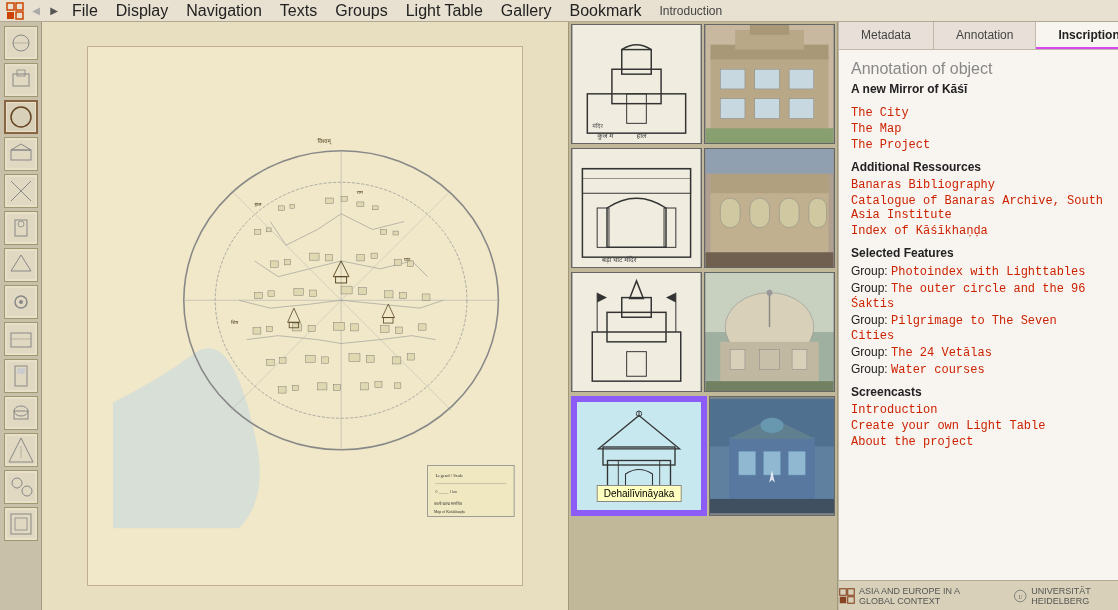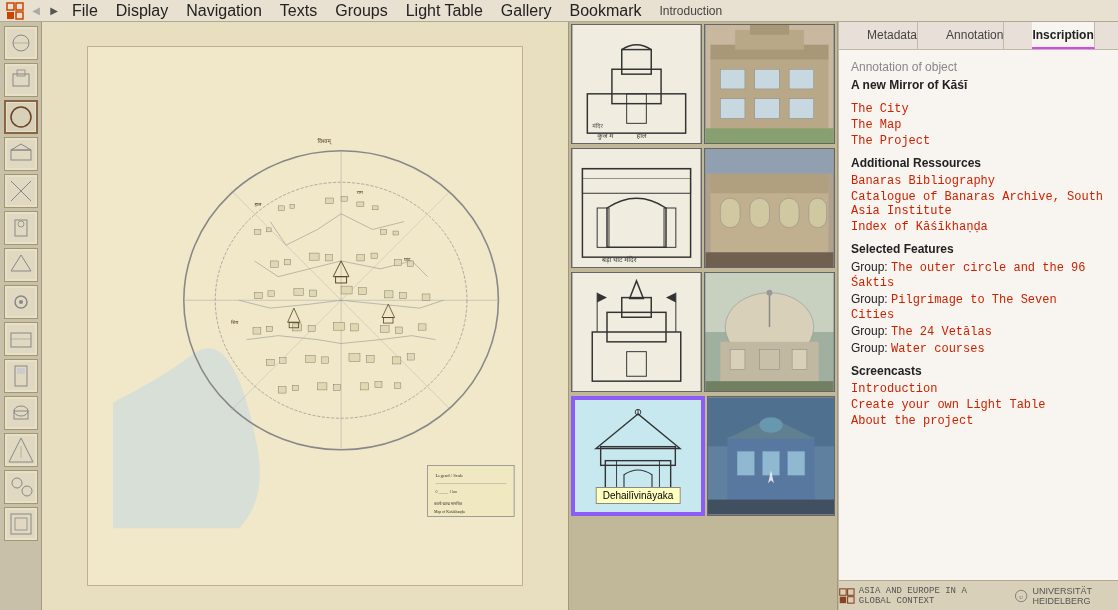--- a/index.html
+++ b/index.html
@@ -53,46 +53,45 @@
       display: flex; flex-direction: column;
       border-left: 1px solid #a09878; border-right: 1px solid #a09878;
       overflow-y: auto;
     }
     .img-row { display: flex; gap: 2px; padding: 2px; }
     .img-cell {
       flex: 1; height: 120px; background: #888;
       border: 1px solid #666; overflow: hidden; position: relative;
       cursor: pointer;
     }
-    .img-cell.highlighted { border: 4px solid #8b5cf6; background: #c8e8f0; }
+    .img-cell.highlighted { border: 6px solid #8b5cf6; background: #c8e8f0; }
     .img-cell svg { width: 100%; height: 100%; }
     .tooltip-box {
       position: absolute; bottom: 8px; left: 50%; transform: translateX(-50%);
       background: #ffffc0; border: 1px solid #888; padding: 2px 6px;
       font-size: 10px; white-space: nowrap; pointer-events: none;
     }
 
     
     #right-panel {
       width: 280px; background: #f8f4f0;
       display: flex; flex-direction: column;
       border-left: 1px solid #c0b8a8;
     }
     #tab-bar {
       display: flex; background: #e8e0d8; border-bottom: 1px solid #c0b8a8;
       height: 28px;
     }
     .tab {
-      padding: 6px 0; font-size: 12px; cursor: pointer; color: #444;
+      padding: 6px 22px; font-size: 12px; cursor: pointer; color: #444;
       border-right: 1px solid #c0b8a8;
-      margin-left: 28px;
     }
     .tab.active { background: #f8f4f0; font-weight: bold; color: #222; border-bottom: 2px solid #d946ef; }
     #right-content { padding: 10px 12px; overflow-y: auto; flex: 1; }
-    .annotation-label { font-size: 12px; color: #888; margin-bottom: 4px; }
+    .annotation-label { font-size: 16px; color: #888; margin-bottom: 4px; }
     .annotation-title { font-size: 12px; font-weight: bold; color: #222; margin-bottom: 10px; }
     .section-title { font-size: 12px; font-weight: bold; color: #222; margin: 8px 0 4px 0; }
     .link-red { color: #cc2200; text-decoration: none; font-size: 12px; display: block; margin: 2px 0; cursor: pointer; font-family: Liberation Mono, monospace; }
     .static-text { font-size: 12px; color: #222; margin: 2px 0; }
 
     
     #bottom-bar {
       height: 30px; background: #d8d0b8;
       display: flex; align-items: center; justify-content: center;
       border-top: 1px solid #b0a890; gap: 20px;
@@ -498,33 +497,34 @@
       <div class="link-red">The City</div>
       <div class="link-red">The Map</div>
       <div class="link-red">The Project</div>
 
       <div class="section-title">Additional Ressources</div>
       <div class="link-red">Banaras Bibliography</div>
       <div class="link-red">Catalogue of Banaras Archive, South Asia Institute</div>
       <div class="link-red">Index of Kāśīkhaṇḍa</div>
 
       <div class="section-title">Selected Features</div>
+      <div class="static-text">Group: <span class="link-red" style="display:inline">Photoindex with Lighttables</span></div>
       <div class="static-text">Group: <span class="link-red" style="display:inline">The outer circle and the 96 Śaktis</span></div>
       <div class="static-text">Group: <span class="link-red" style="display:inline">Pilgrimage to The Seven Cities</span></div>
       <div class="static-text">Group: <span class="link-red" style="display:inline">The 24 Vetālas</span></div>
       <div class="static-text">Group: <span class="link-red" style="display:inline">Water courses</span></div>
 
       <div class="section-title">Screencasts</div>
       <div class="link-red">Introduction</div>
       <div class="link-red">Create your own Light Table</div>
       <div class="link-red">About the project</div>
     </div>
 
     <div id="bottom-bar">
-      <div style="display:flex;align-items:center;gap:4px;font-family:Liberation Mono, monospace;">
+      <div style="display:flex;align-items:center;gap:4px;">
         <svg width="22" height="22" viewBox="0 0 22 22">
           <rect x="1" y="1" width="9" height="9" fill="none" stroke="#884422" stroke-width="1.5"></rect>
           <rect x="12" y="1" width="9" height="9" fill="none" stroke="#884422" stroke-width="1.5"></rect>
           <rect x="1" y="12" width="9" height="9" fill="#884422"></rect>
           <rect x="12" y="12" width="9" height="9" fill="none" stroke="#884422" stroke-width="1.5"></rect>
         </svg>
         <span class="logo-text">ASIA AND EUROPE IN A GLOBAL CONTEXT</span>
       </div>
       <div style="display:flex;align-items:flex-end;gap:4px;">
         <svg width="20" height="20" viewBox="0 0 20 20">

